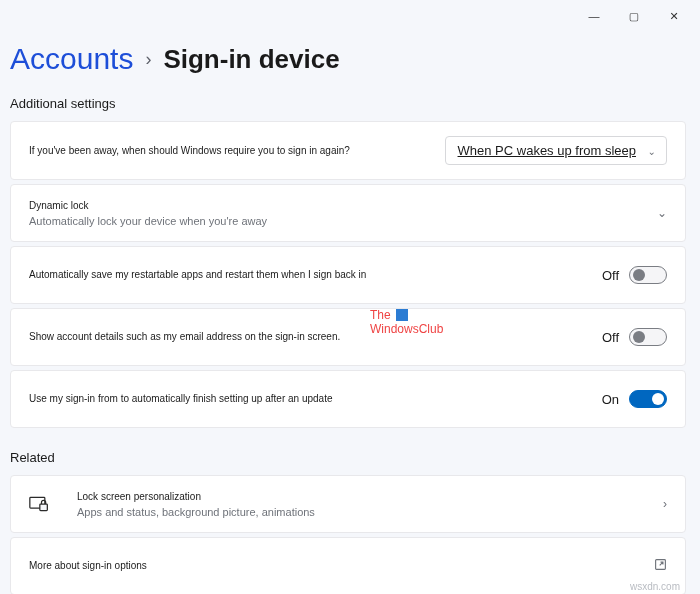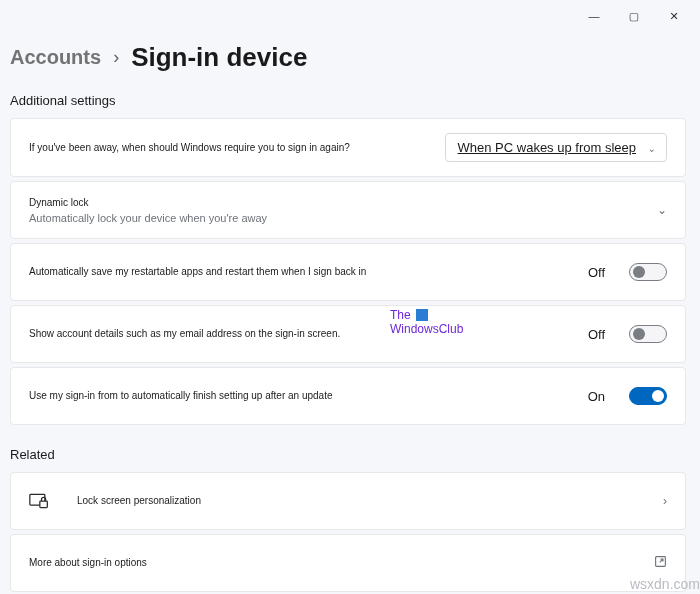--- a/index.html
+++ b/index.html
@@ -32,23 +32,23 @@
     .content {
       padding: 10px 14px 0 10px;
     }
     .breadcrumb {
       display: flex;
       align-items: center;
       gap: 12px;
       margin-bottom: 20px;
     }
     .crumb-parent {
-      font-size: 20px;
-      font-weight: 700;
-      color: #737373;
+      font-size: 30px;
+      font-weight: 400;
+      color: #1d4ed8;
     }
     .crumb-sep {
       font-size: 18px;
       color: #5d6069;
     }
     .crumb-current {
       font-size: 26px;
       font-weight: 600;
       color: #1a1a1a;
     }
@@ -81,21 +81,21 @@
       margin-top: 2px;
     }
     .card .left {
       display: flex;
       align-items: center;
       gap: 28px;
     }
     .card .right {
       display: flex;
       align-items: center;
-      gap: 24px;
+      gap: 10px;
     }
     .dropdown {
       border: 1px solid #d7d8db;
       border-radius: 4px;
       padding: 6px 30px 6px 12px;
       font-size: 13px;
       background: #fff;
       position: relative;
       min-width: 186px;
       color: #1a1a1a;
@@ -147,40 +147,40 @@
       font-size: 13px;
       color: #1a1a1a;
     }
     .chevron-right, .chevron-down, .external-icon {
       color: #6f737a;
       font-size: 12px;
     }
     .lock-icon svg { display: block; }
     .watermark {
       position: absolute;
-      left: 390px;
+      left: 370px;
       top: 308px;
       font-size: 12px;
-      color: #6d28d9;
+      color: #ef4444;
       line-height: 1.2;
       pointer-events: none;
     }
     .watermark .sq {
       display: inline-block;
       width: 12px;
       height: 12px;
       background: #2b7cd3;
       vertical-align: -2px;
       margin-left: 2px;
     }
     .source-mark {
       position: absolute;
-      right: 0;
+      right: 20px;
       bottom: 2px;
-      font-size: 14px;
+      font-size: 10px;
       color: #b9bcc2;
     }
   </style>
 </head>
 <body>
 
 <div class="titlebar">
   <div class="win-btn">—</div>
   <div class="win-btn">▢</div>
   <div class="win-btn">✕</div>
@@ -242,20 +242,21 @@
     <div class="left">
       <span class="lock-icon">
         <svg width="20" height="18" viewBox="0 0 24 20" fill="none" stroke="#2a2a2a" stroke-width="1.5">
           <rect x="1" y="2" width="18" height="13" rx="1"></rect>
           <rect x="13" y="10" width="9" height="8" rx="1" fill="#f5f7fb"></rect>
           <path d="M15 10 v-2 a2.5 2.5 0 0 1 5 0 v2"></path>
         </svg>
       </span>
       <div>
         <div class="label">Lock screen personalization</div>
+        <div class="sublabel">Apps and status, background picture, animations</div>
       </div>
     </div>
     <span class="chevron-right">›</span>
   </div>
 
   <div class="card">
     <div class="label">More about sign-in options</div>
     <span class="external-icon">
       <svg width="13" height="13" viewBox="0 0 16 16" fill="none" stroke="#6f737a" stroke-width="1.4">
         <rect x="2" y="2" width="12" height="12" rx="1"></rect>

